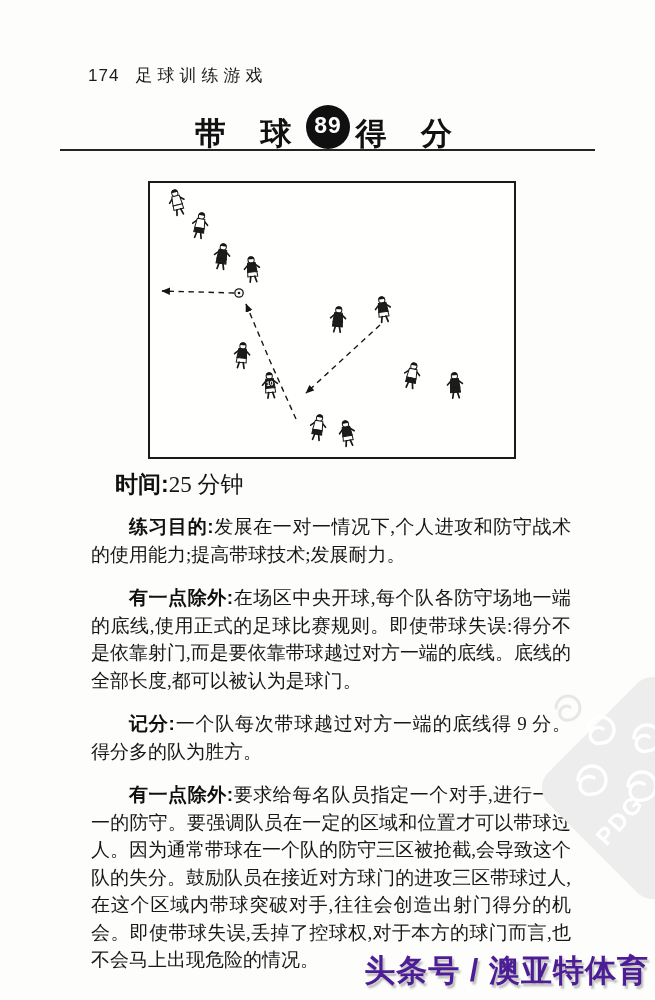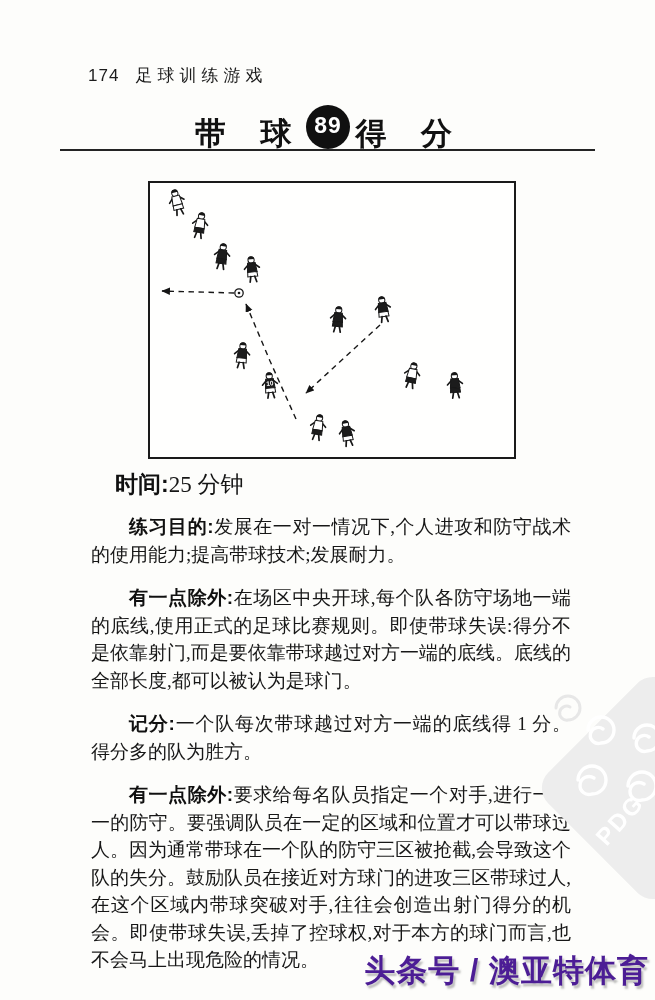--- a/index.html
+++ b/index.html
@@ -178,21 +178,21 @@
 
   <div class="info-row">
     <span class="info-time">
       <span class="lbl">时间:</span><span>25 分钟</span>
     </span>
   </div>
 
   <div class="paras">
     <p><span class="lbl">练习目的:</span><span>发展在一对一情况下,个人进攻和防守战术的使用能力;提高带球技术;发展耐力。</span></p>
     <p><span class="lbl">有一点除外:</span><span>在场区中央开球,每个队各防守场地一端的底线,使用正式的足球比赛规则。即使带球失误:得分不是依靠射门,而是要依靠带球越过对方一端的底线。底线的全部长度,都可以被认为是球门。</span></p>
-    <p><span class="lbl">记分:</span><span>一个队每次带球越过对方一端的底线得 1 分。得分多的队为胜方。</span></p>
+    <p><span class="lbl">记分:</span><span>一个队每次带球越过对方一端的底线得 9 分。得分多的队为胜方。</span></p>
     <p><span class="lbl">有一点除外:</span><span>要求给每名队员指定一个对手,进行一对一的防守。要强调队员在一定的区域和位置才可以带球过人。因为通常带球在一个队的防守三区被抢截,会导致这个队的失分。鼓励队员在接近对方球门的进攻三区带球过人,在这个区域内带球突破对手,往往会创造出射门得分的机会。即使带球失误,丢掉了控球权,对于本方的球门而言,也不会马上出现危险的情况。</span></p>
   </div>
 
   <div class="watermark">
     <div class="wm-diamond"></div>
     <svg class="wm-seals" viewBox="0 0 240 250">
       <g fill="none" stroke="#ffffff" stroke-width="3.4" stroke-linecap="round">
         <path d="M50,62 a13,13 0 1 1 13,13 a8,8 0 1 1 2,-14"></path>
         <path d="M96,70 a13,13 0 1 1 13,13 a8,8 0 1 1 2,-14"></path>
         <path d="M40,112 a14,14 0 1 1 14,14 a9,9 0 1 1 2,-16"></path>

